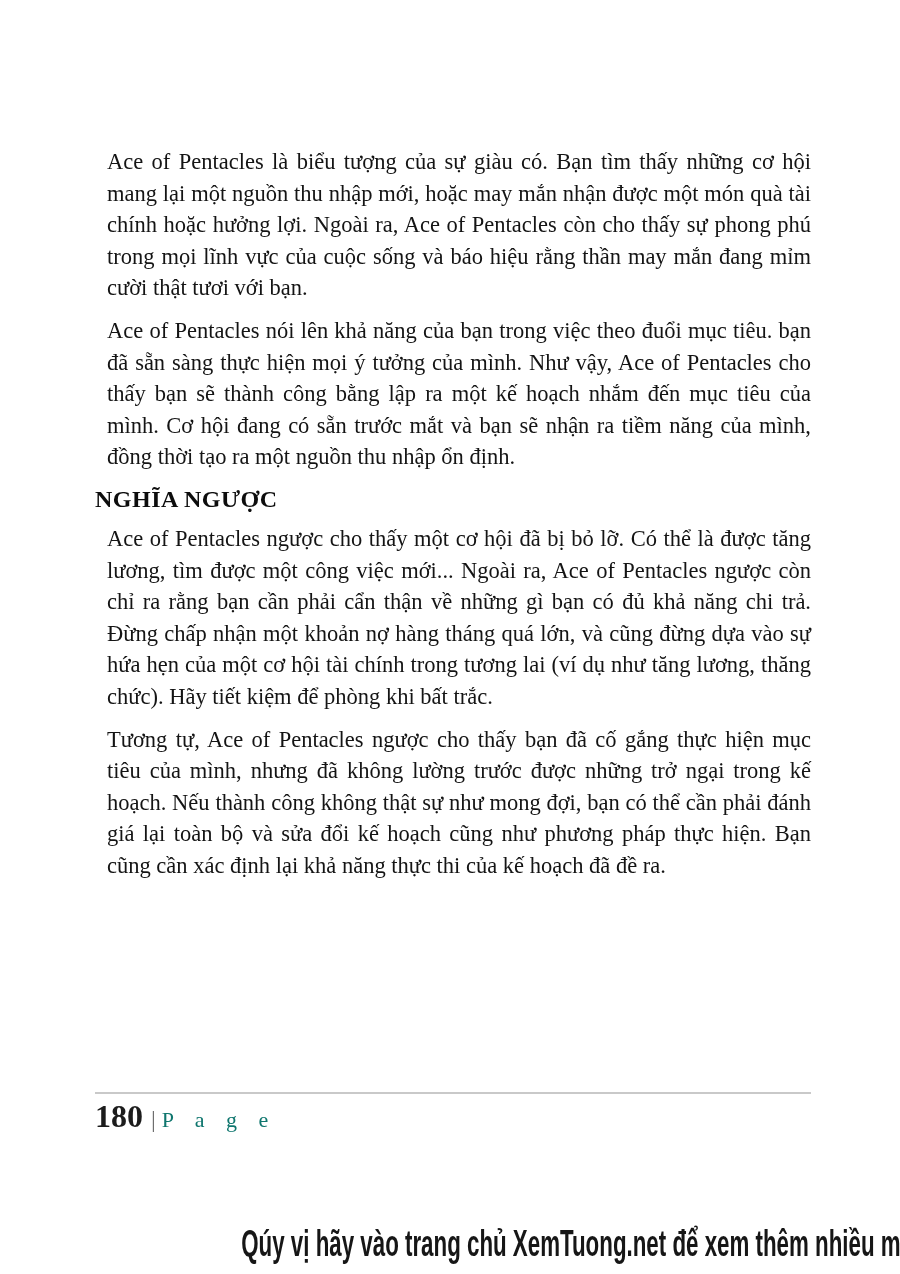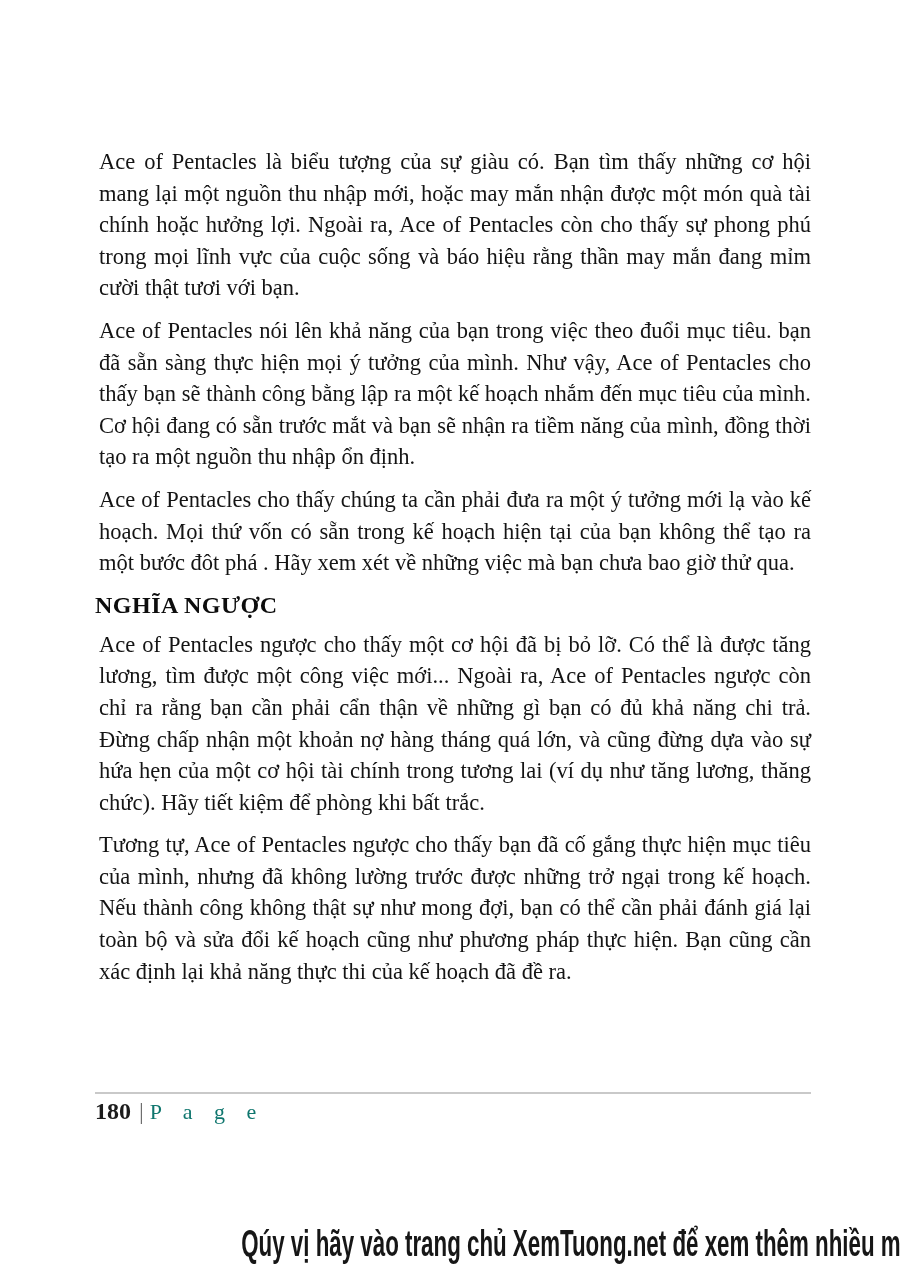--- a/index.html
+++ b/index.html
@@ -35,21 +35,21 @@
   }
   .content {
     position: absolute;
     left: 95px;
     top: 146px;
     width: 716px;
     z-index: 2;
     color: #141414;
   }
   .content p {
-    margin: 0 0 11px 4px;
+    margin: 0 0 11px 12px;
     font-size: 22.5px;
     line-height: 31.6px;
     text-align: justify;
     text-justify: inter-word;
   }
   .content h2 {
     margin: 7px 0 9px 0;
     font-size: 24px;
     line-height: 30px;
     font-weight: bold;
@@ -68,21 +68,21 @@
   .page-number-line {
     position: absolute;
     left: 95px;
     top: 1098px;
     z-index: 2;
     font-family: "Liberation Serif", serif;
     white-space: nowrap;
   }
   .page-number-line .num {
     font-weight: bold;
-    font-size: 24px;
+    font-size: 32px;
     color: #1c1c1c;
   }
   .page-number-line .sep {
     font-size: 24px;
     color: #6e6e6e;
     margin: 0 6px 0 8px;
   }
   .page-number-line .pageword {
     font-size: 22px;
     color: #0f766e;
@@ -110,21 +110,20 @@
 </style>
 </head>
 <body>
 
 <div class="page">
 
 
   <div class="content">
     <p>Ace of Pentacles là biểu tượng của sự giàu có. Bạn tìm thấy những cơ hội mang lại một nguồn thu nhập mới, hoặc may mắn nhận được một món quà tài chính hoặc hưởng lợi. Ngoài ra, Ace of Pentacles còn cho thấy sự phong phú trong mọi lĩnh vực của cuộc sống và báo hiệu rằng thần may mắn đang mỉm cười thật tươi với bạn.</p>
     <p>Ace of Pentacles nói lên khả năng của bạn trong việc theo đuổi mục tiêu. bạn đã sẵn sàng thực hiện mọi ý tưởng của mình. Như vậy, Ace of Pentacles cho thấy bạn sẽ thành công bằng lập ra một kế hoạch nhắm đến mục tiêu của mình. Cơ hội đang có sẵn trước mắt và bạn sẽ nhận ra tiềm năng của mình, đồng thời tạo ra một nguồn thu nhập ổn định.</p>
-    <p>Ace of Pentacles cho thấy chúng ta cần phải đưa ra một ý tưởng mới lạ vào kế hoạch. Mọi thứ vốn có sẵn trong kế hoạch hiện tại của bạn không thể tạo ra một bước đôt phá . Hãy xem xét về những việc  mà bạn chưa bao giờ thử qua.</p>
     <h2>NGHĨA NGƯỢC</h2>
     <p>Ace of Pentacles ngược cho thấy một cơ hội đã bị bỏ lỡ. Có thể là được tăng lương, tìm được một công việc mới... Ngoài ra, Ace of Pentacles ngược còn chỉ ra rằng bạn cần phải cẩn thận về những gì bạn có đủ khả năng chi trả. Đừng chấp nhận một khoản nợ hàng tháng quá lớn, và cũng đừng dựa vào sự hứa hẹn của một cơ hội tài chính trong tương lai (ví dụ như tăng lương, thăng chức). Hãy tiết kiệm để phòng khi bất trắc.</p>
     <p>Tương tự, Ace of Pentacles ngược cho thấy bạn đã cố gắng thực hiện mục tiêu của mình, nhưng đã không lường trước được những trở ngại trong kế hoạch. Nếu thành công không thật sự như mong đợi, bạn có thể cần phải đánh giá lại toàn bộ và sửa đổi kế hoạch cũng như phương pháp thực hiện. Bạn cũng cần xác định lại khả năng thực thi của kế hoạch đã đề ra.</p>
   </div>
 
   <div class="footer-rule"></div>
 
   <div class="page-number-line">
     <span class="num">180</span><span class="sep">|</span><span class="pageword">P a g e</span>
   </div>

